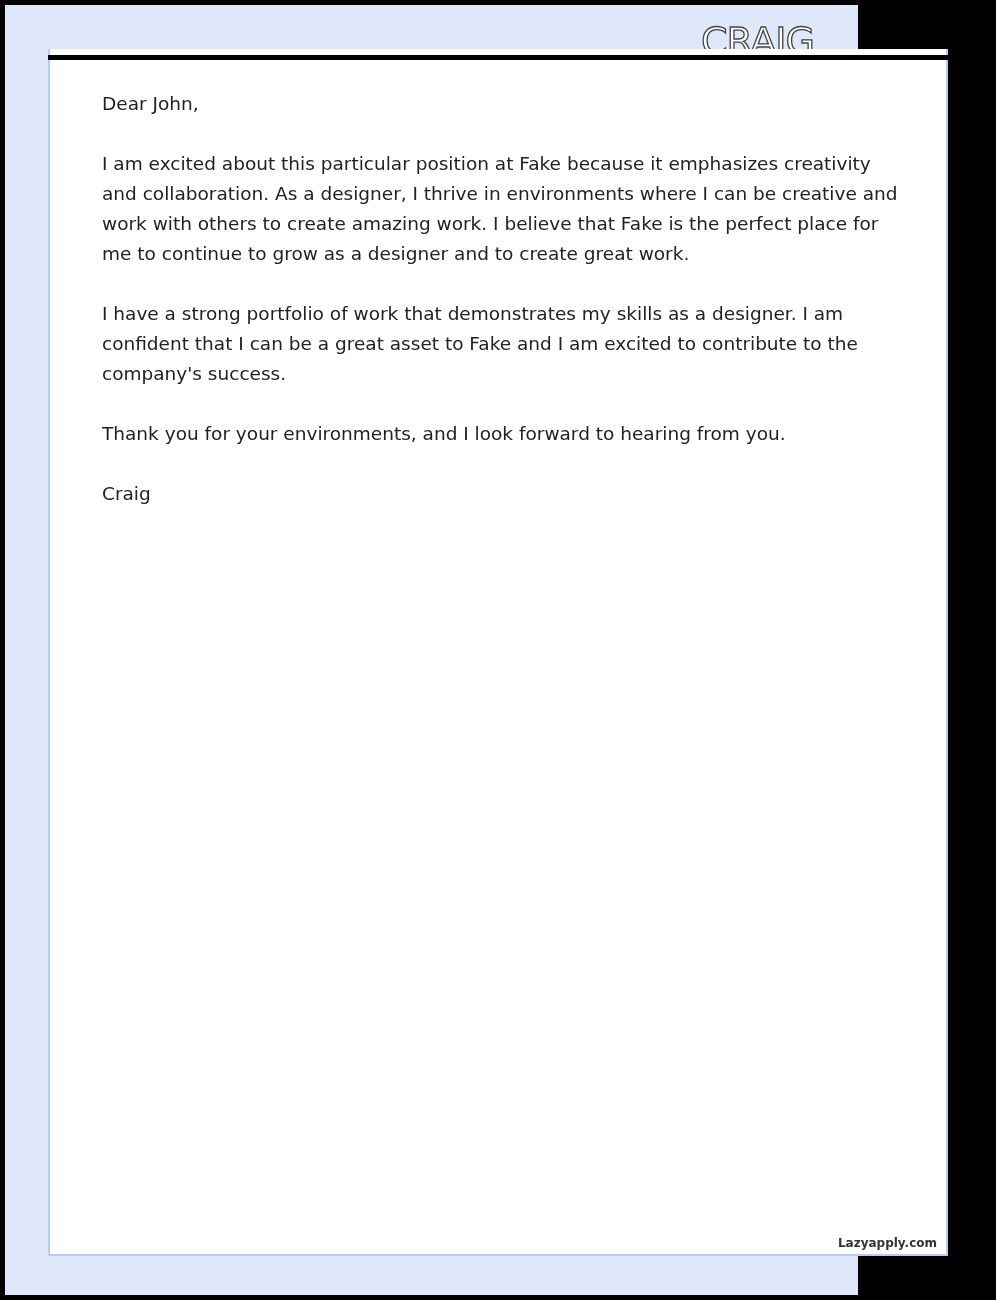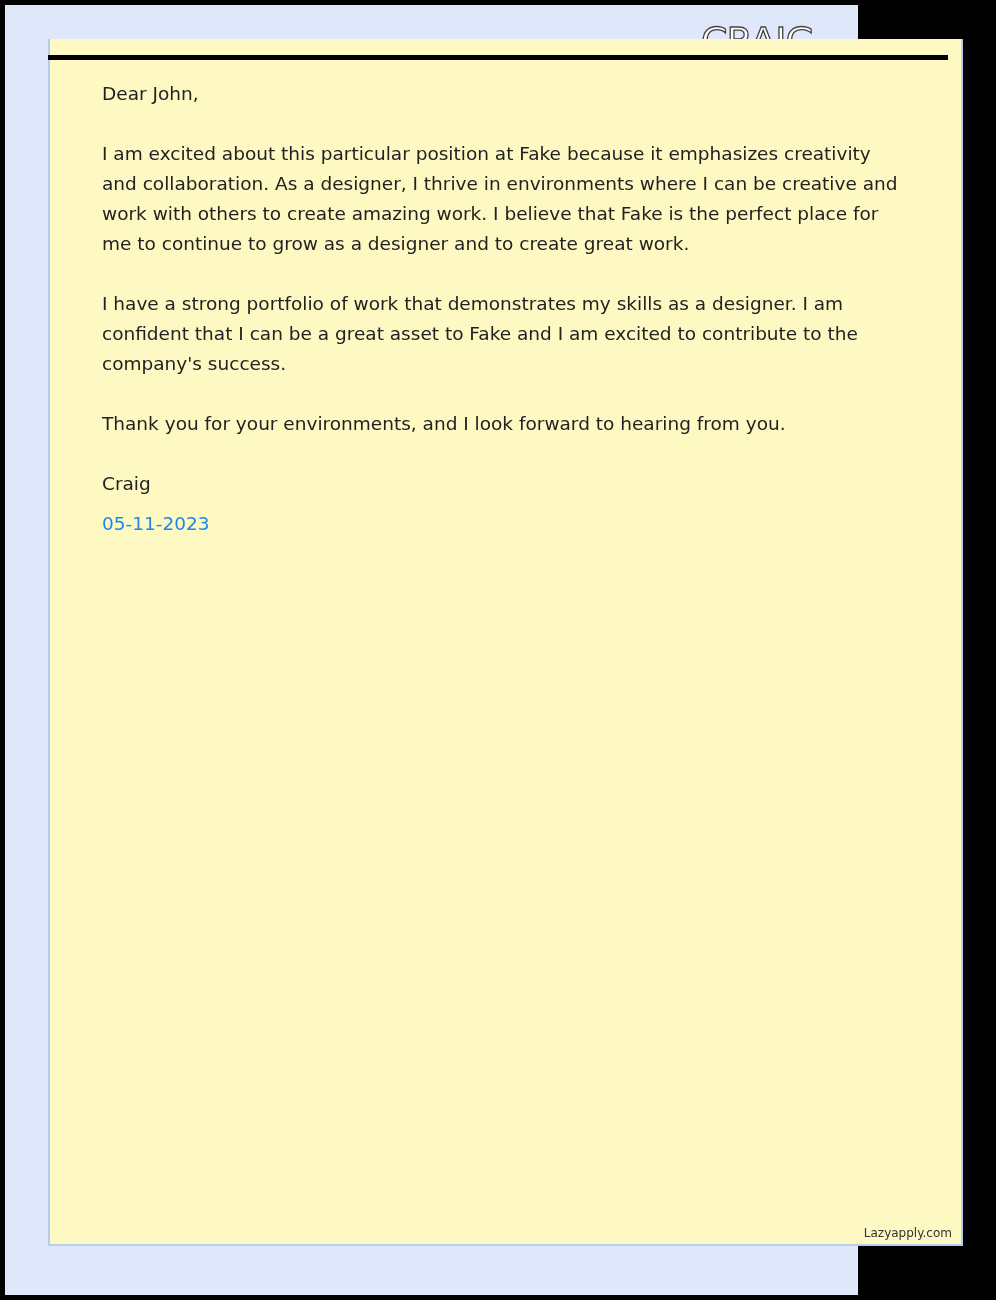--- a/index.html
+++ b/index.html
@@ -21,26 +21,25 @@
       right: 44px; top: 14px;
       font-family: "DejaVu Sans", sans-serif;
       font-size: 38px;
       letter-spacing: -1px;
       color: #fff;
       -webkit-text-stroke: 1.3px #444;
       line-height: 44px;
     }
     .page {
       position: absolute;
-      left: 43px; top: 34px;
+      left: 43px; top: 44px;
       width: 896px; height: 1205px;
-      background: #fef9c3;
+      background: #ffffff;
       border: 2px solid #b6ccf5;
       border-top: none;
-      padding-left: 15px;
     }
     .top-bar {
       position: absolute;
       left: 43px; top: 50px;
       width: 900px; height: 5px;
       background: #000;
     }
     .letter {
       position: absolute;
       left: 52px; top: 40px;
@@ -50,32 +49,32 @@
       color: #222;
     }
     .letter p { margin: 0 0 30px 0; }
     .letter p.sig { margin-bottom: 10px; }
     .date { color: #1e88e5; margin: 0; }
     .footer-brand {
       position: absolute;
       right: 9px; bottom: 4px;
       font-size: 12px;
       color: #333;
+      font-weight: bold;
     }
   </style>
 </head>
 <body>
 
 <div class="frame">
   <div class="header-name">CRAIG</div>
   <div class="page">
     <div class="letter">
       <p>Dear John,</p>
       <p>I am excited about this particular position at Fake because it emphasizes creativity and collaboration. As a designer, I thrive in environments where I can be creative and work with others to create amazing work. I believe that Fake is the perfect place for me to continue to grow as a designer and to create great work.</p>
       <p>I have a strong portfolio of work that demonstrates my skills as a designer. I am confident that I can be a great asset to Fake and I am excited to contribute to the company's success.</p>
       <p>Thank you for your environments, and I look forward to hearing from you.</p>
       <p class="sig">Craig</p>
-      <p class="date">05-11-2023</p>
     </div>
     <div class="footer-brand">Lazyapply.com</div>
   </div>
   <div class="top-bar"></div>
 </div>
 
 </body></html>

